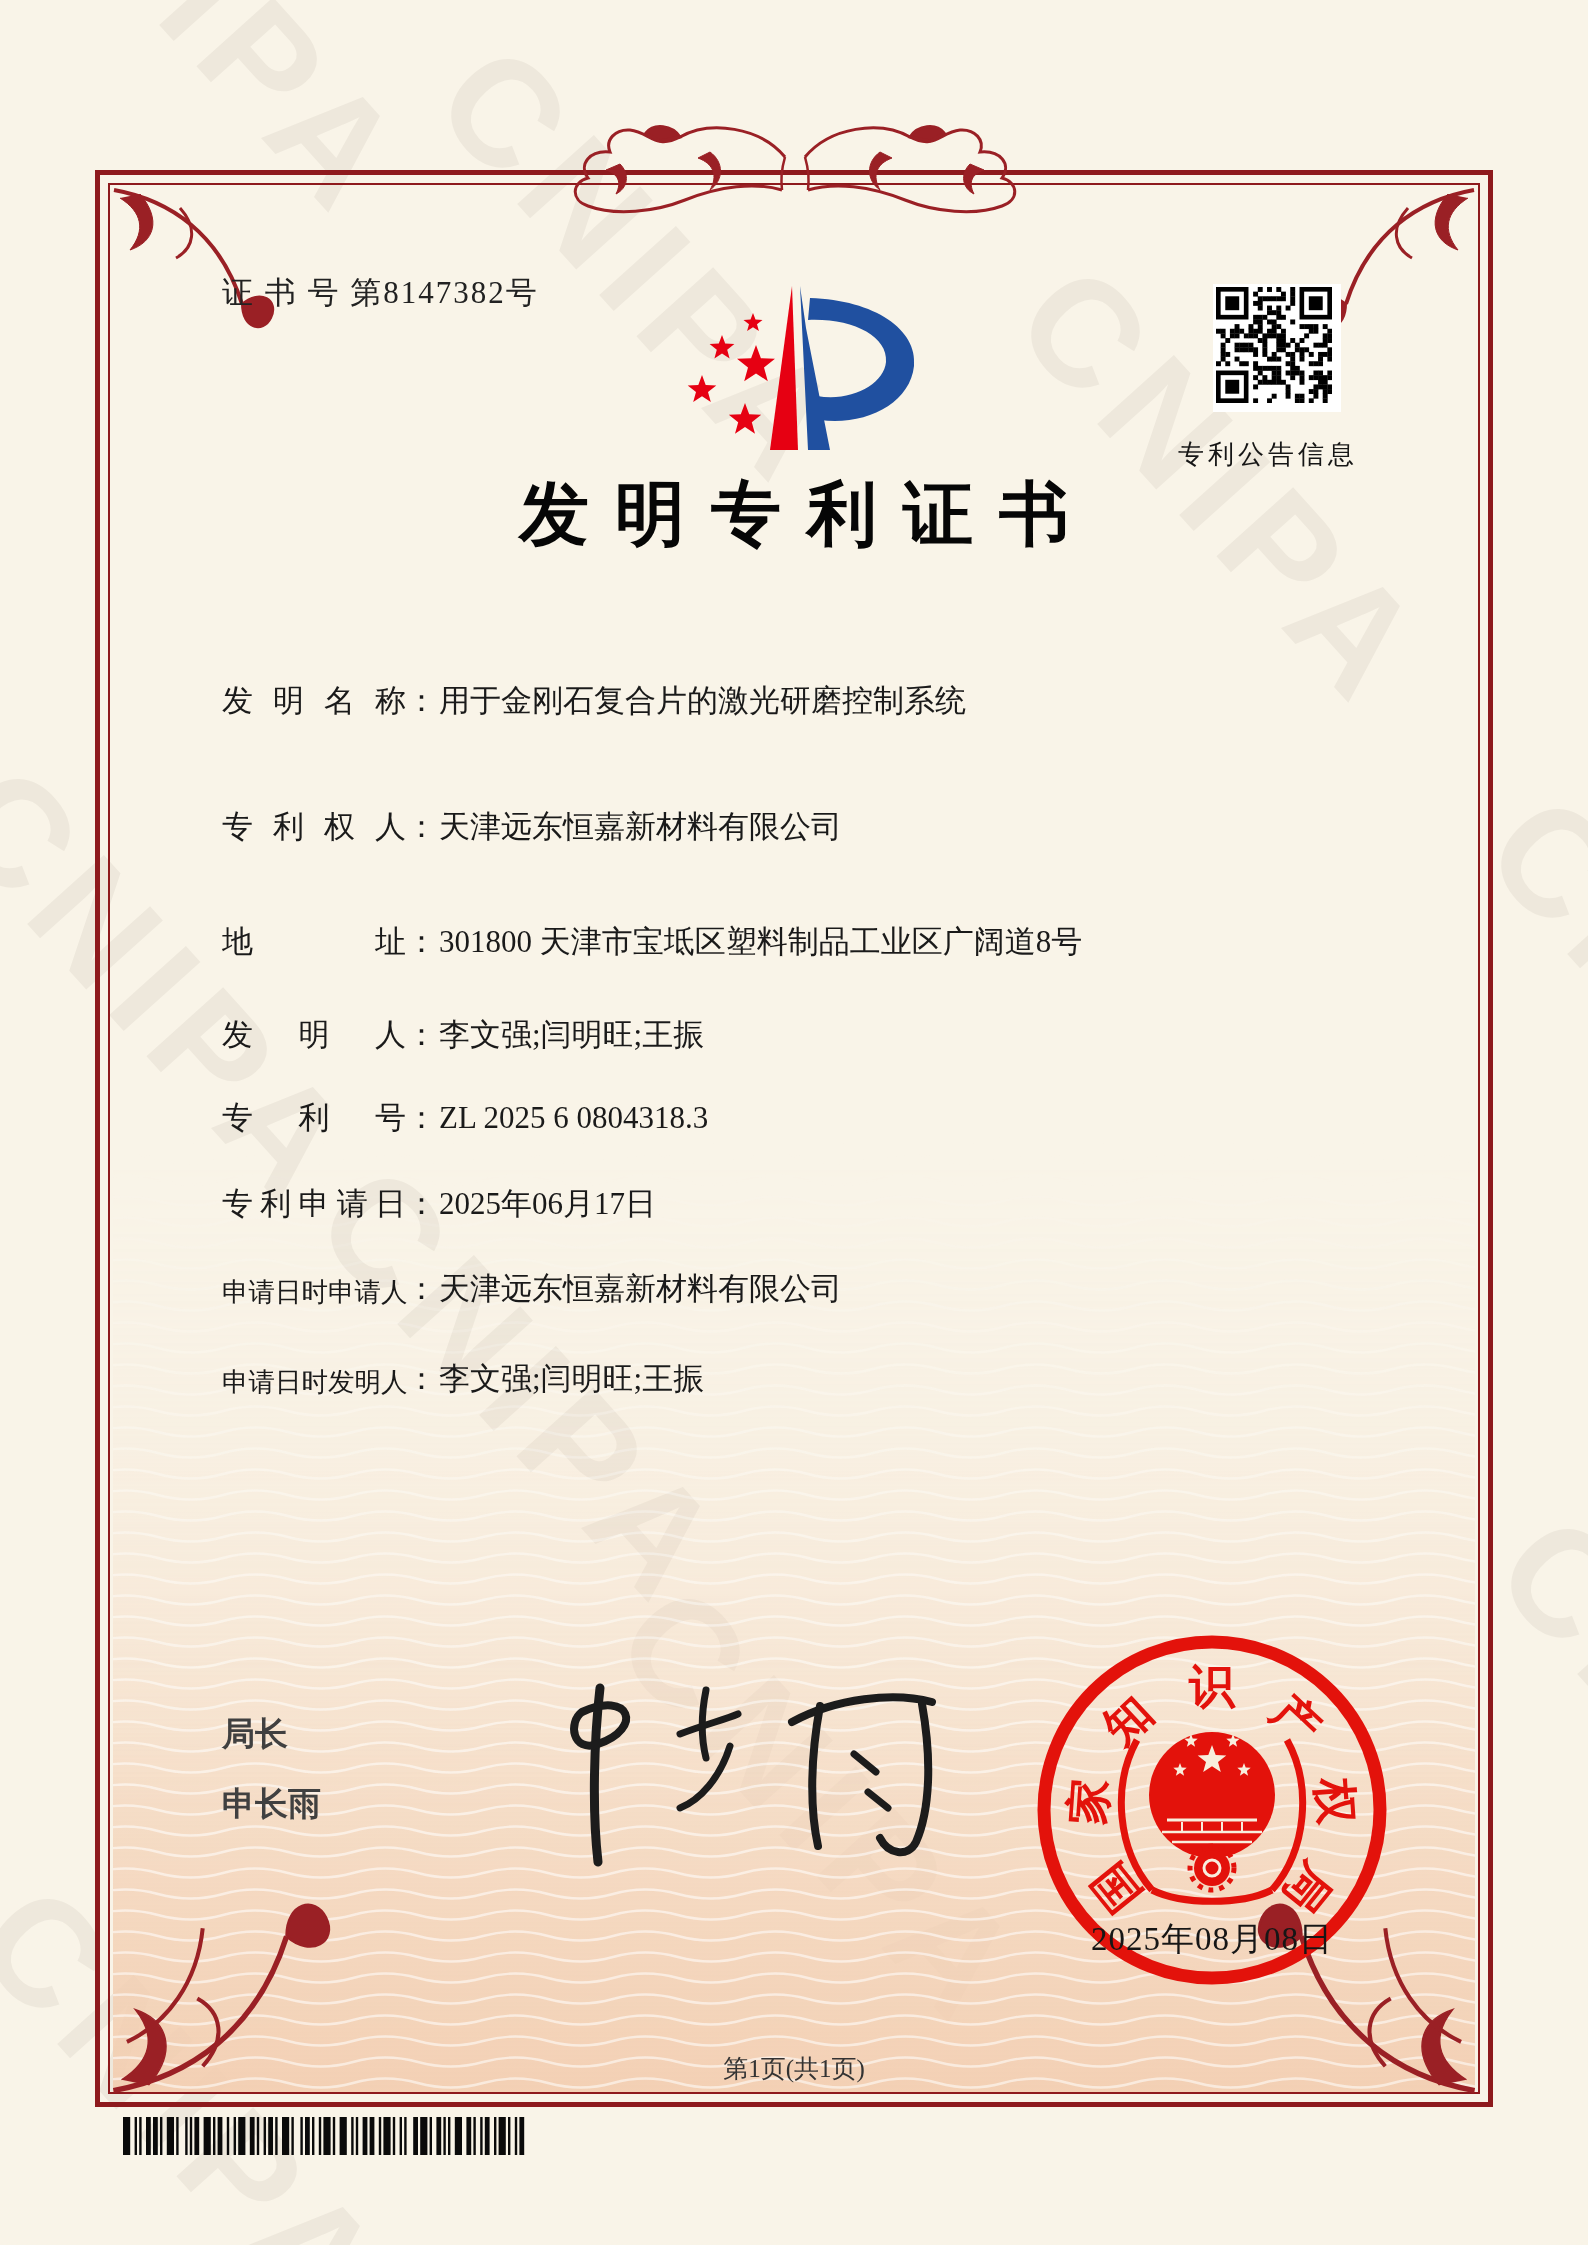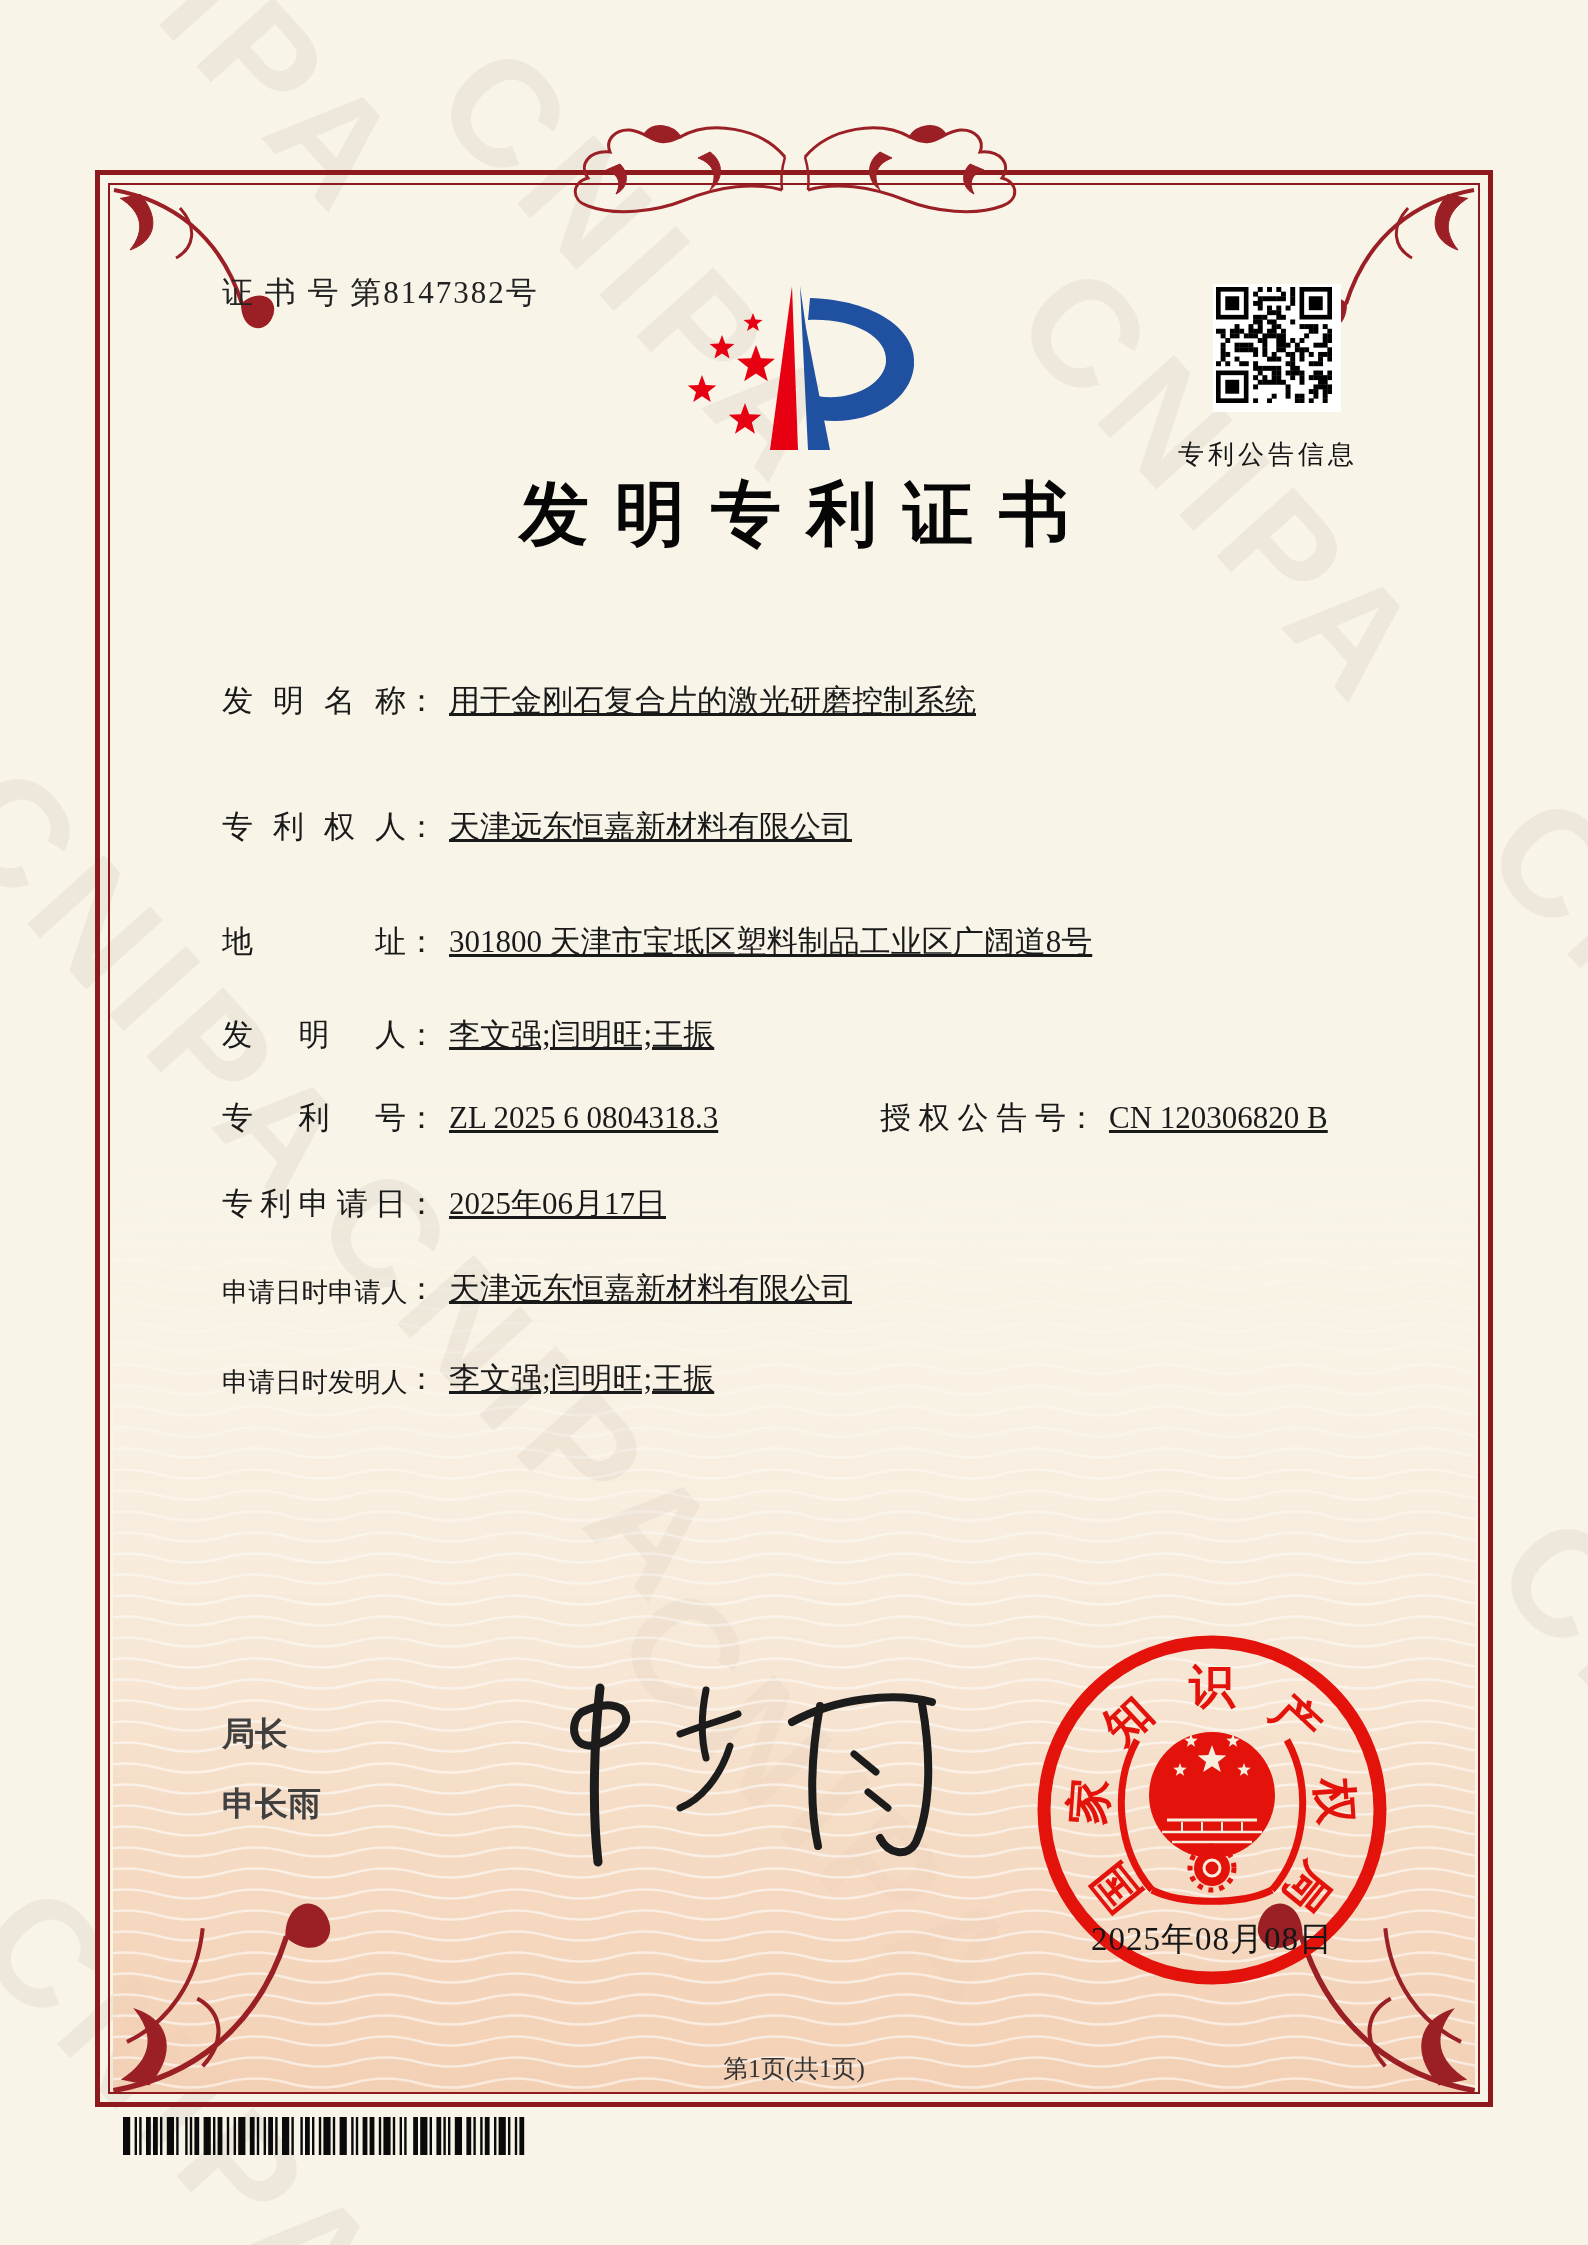--- a/index.html
+++ b/index.html
@@ -40,21 +40,21 @@
   .title{
     left:0;top:468px;width:1588px;text-align:center;font-size:70px;font-weight:700;
     letter-spacing:26px;padding-left:26px;box-sizing:border-box;color:#060606;z-index:3;
   }
   
   .row{position:absolute;left:222px;font-size:31px;white-space:nowrap;z-index:3;}
   .lbl{display:inline-block;width:184px;text-align:justify;text-align-last:justify;vertical-align:bottom;}
   .lbl.small{font-size:26.5px;}
   .rcol{position:absolute;left:880px;top:0;}
   .rlbl{display:inline-block;width:186px;text-align:justify;text-align-last:justify;vertical-align:bottom;}
-  .val{margin-left:12px;text-decoration:underline;}
+  .val{margin-left:2px;}
   
   .statement{
     left:170px;top:1528px;width:1248px;text-align:center;font-size:29.5px;
     line-height:57.5px;color:#111;z-index:3;letter-spacing:1px;
   }
   
   .bureau{left:222px;top:1712px;font-family:"Liberation Sans","DejaVu Sans",sans-serif;
     font-weight:700;font-size:33px;color:#404040;z-index:3;text-align:right;}
   .bureau2{left:222px;top:1782px;}
   .sig-svg{left:480px;top:1650px;z-index:3;}
@@ -429,23 +429,20 @@
   <span class="lbl">专利权人</span><span>：</span><span class="val">天津远东恒嘉新材料有限公司</span>
 </div>
 <div class="row" style="top:921px;">
   <span class="lbl">地址</span><span>：</span><span class="val">301800 天津市宝坻区塑料制品工业区广阔道8号</span>
 </div>
 <div class="row" style="top:1014px;">
   <span class="lbl">发明人</span><span>：</span><span class="val">李文强;闫明旺;王振</span>
 </div>
 <div class="row" style="top:1097px;width:1200px;">
   <span class="lbl">专利号</span><span>：</span><span class="val">ZL 2025 6 0804318.3</span>
-  <span class="rcol" style="left:658px;">
-    <span class="rlbl">授权公告号</span><span>：</span><span class="val">CN 120306820 B</span>
-  </span>
 </div>
 <div class="row" style="top:1183px;width:1200px;">
   <span class="lbl">专利申请日</span><span>：</span><span class="val">2025年06月17日</span>
 </div>
 <div class="row" style="top:1268px;">
   <span class="lbl small">申请日时申请人</span><span>：</span><span class="val">天津远东恒嘉新材料有限公司</span>
 </div>
 <div class="row" style="top:1358px;">
   <span class="lbl small">申请日时发明人</span><span>：</span><span class="val">李文强;闫明旺;王振</span>
 </div>

